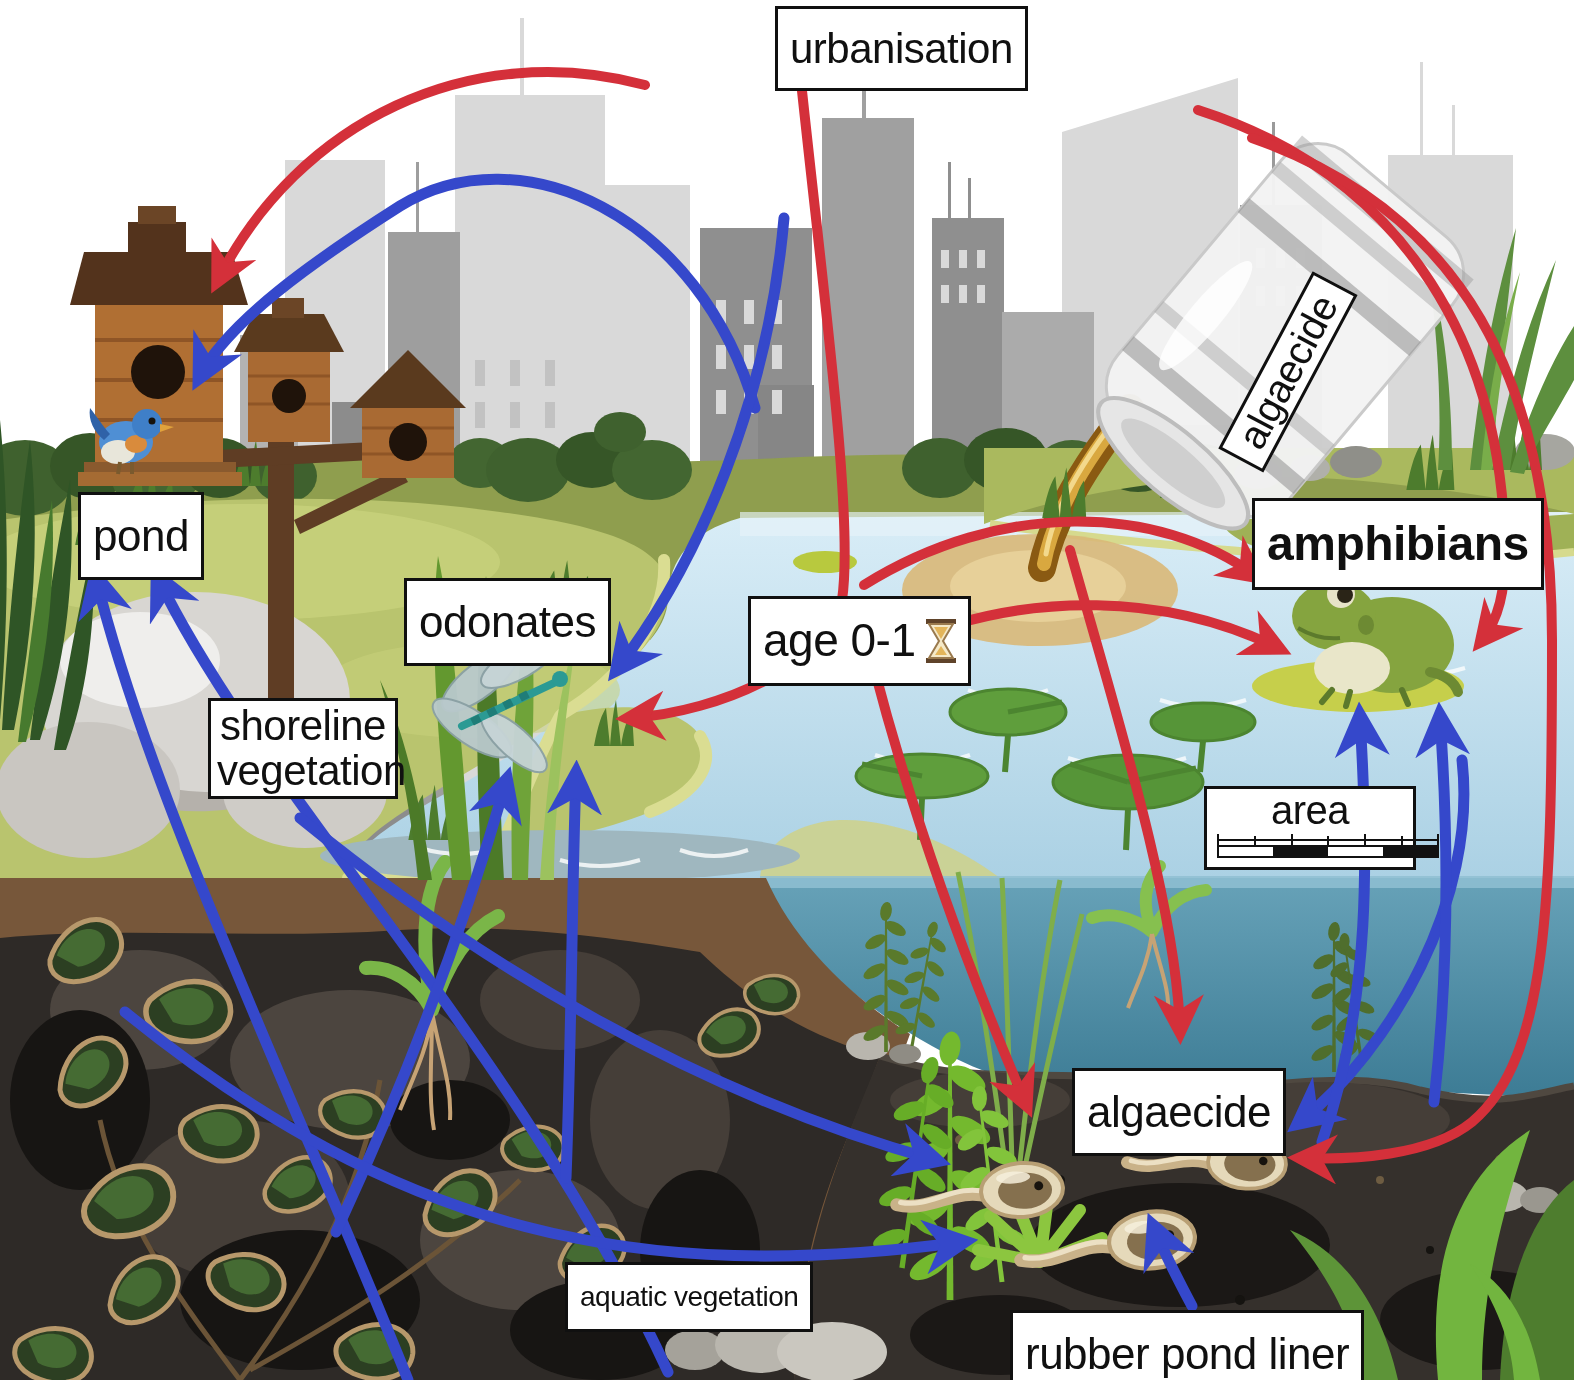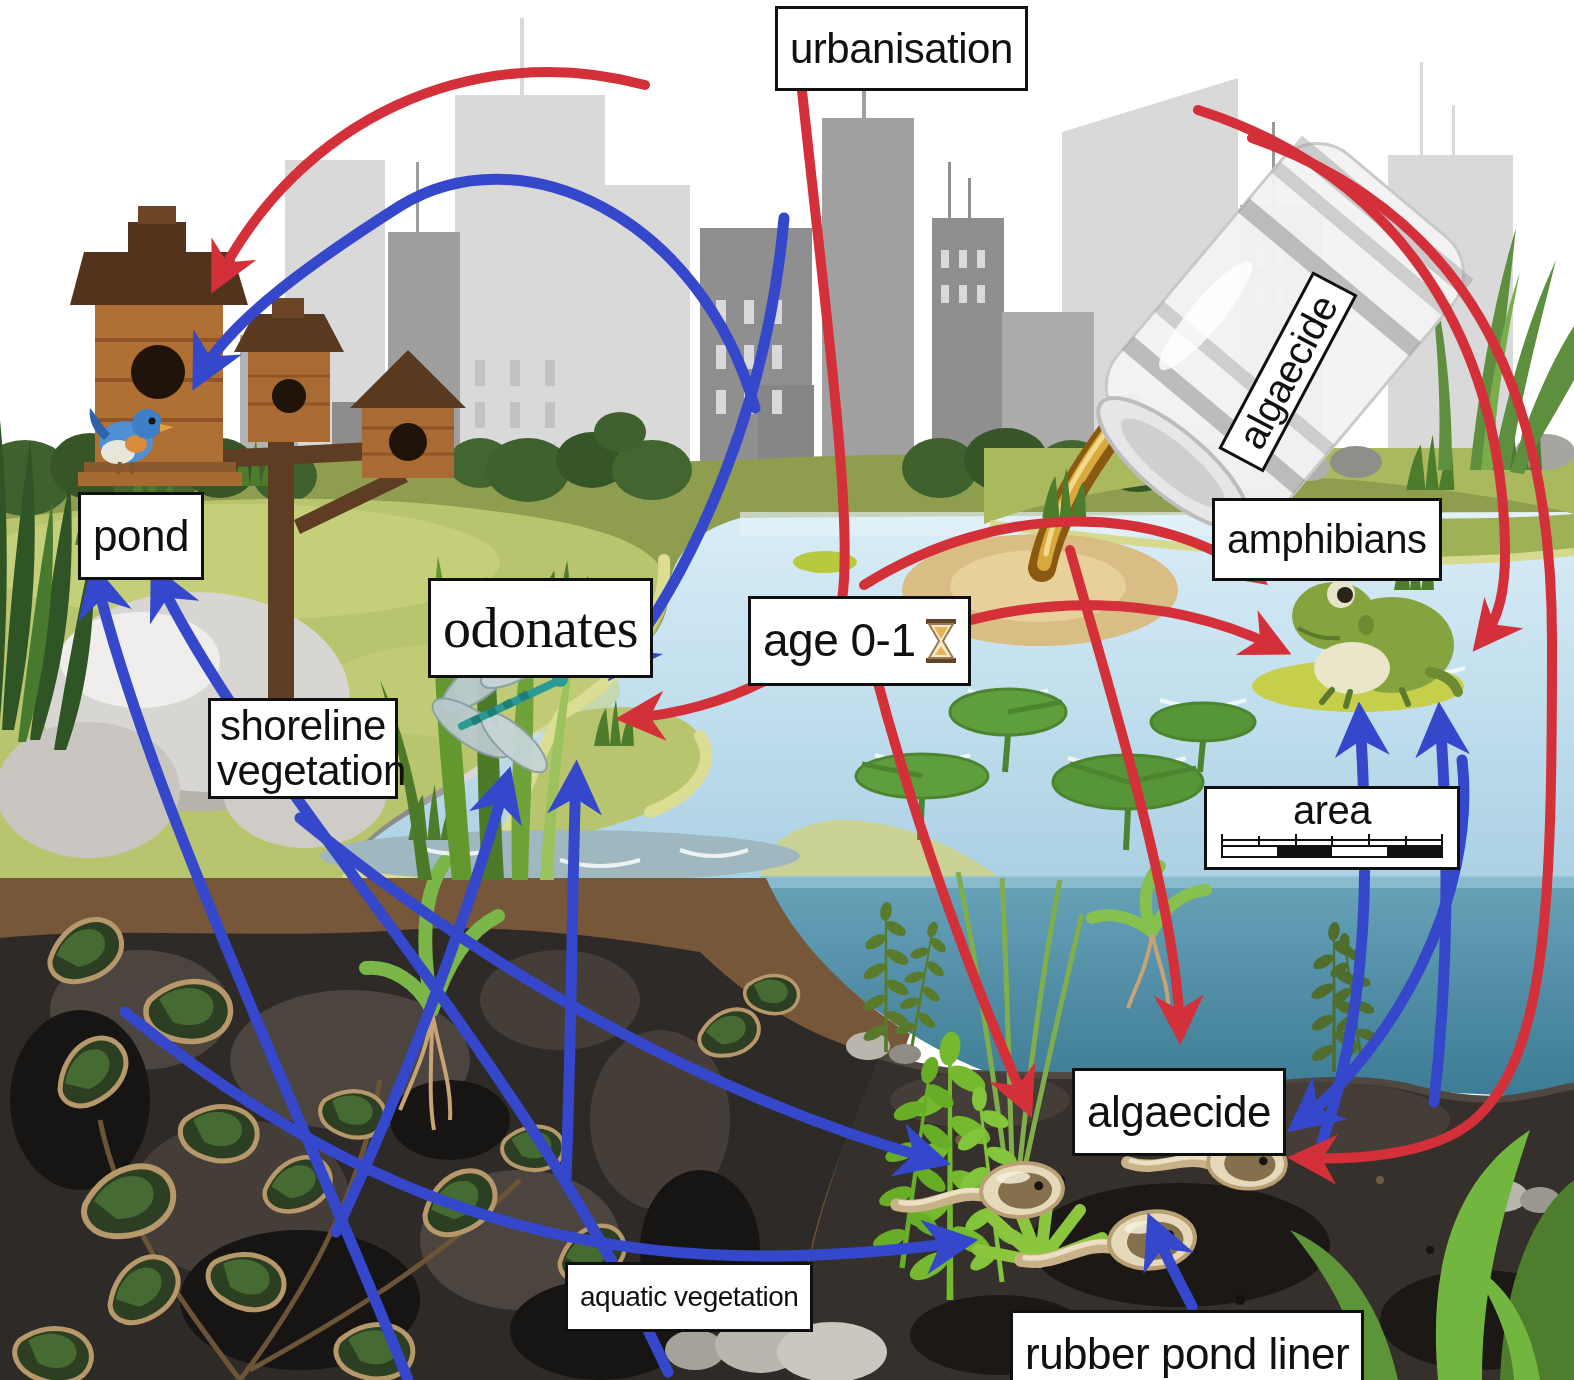--- a/index.html
+++ b/index.html
@@ -1,21 +1,21 @@
 <!DOCTYPE html>
 <html><head>
 <meta charset="utf-8">
 <style>
   html,body{margin:0;padding:0;background:#fff;}
   #fig{position:relative;width:1574px;height:1380px;overflow:hidden;font-family:"Liberation Sans",sans-serif;}
   #scene{position:absolute;left:0;top:0;width:1574px;height:1380px;}
   .lbl{position:absolute;box-sizing:border-box;background:#fff;border:3px solid #101010;color:#101010;
        font:42px/1.08 "Liberation Sans",sans-serif;letter-spacing:-0.5px;padding:17px 12px;white-space:nowrap;z-index:5;}
   #lbl-shoreline{white-space:normal;width:190px;text-align:center;padding:2px 6px;}
-  #lbl-area{width:256px;text-align:center;padding:0 10px 8px 10px;}
+  #lbl-area{width:212px;text-align:center;padding:0 10px 8px 10px;}
   #lbl-age{display:flex;align-items:center;gap:10px;text-align:right;}
   #lbl-algaecide{transform:translate(-50%,-50%) rotate(-62deg);font-size:40px;padding:1px 14px;}
   #lbl-urbanisation{font-size:42px;}
   .scalebar{display:block;margin:2px auto 0 auto;}
 </style>
 </head>
 <body>
 
 <div id="fig">
 
@@ -444,33 +444,33 @@
 </svg>
 
 <div class="lbl" id="lbl-urbanisation" style="left:775px;top:6px;">
   <span>urbanisation</span>
 </div>
 
 <div class="lbl" style="left:78px;top:492px;font-size:44px;">
   <span>pond</span>
 </div>
 
-<div class="lbl" style="left:428px;top:578px;font-size:56px;font-family:Liberation Serif, serif;">
+<div class="lbl" style="left:404px;top:578px;font-size:44px;">
   <span>odonates</span>
 </div>
 
 <div class="lbl" id="lbl-shoreline" style="left:208px;top:698px;">
   <span>shoreline vegetation</span>
 </div>
 
 <div class="lbl" id="lbl-algaecide" style="left:1288px;top:372px;">
   <span>algaecide</span>
 </div>
 
-<div class="lbl" style="left:1212px;top:498px;font-size:40px;">
+<div class="lbl" style="left:1252px;top:498px;font-size:48px;font-weight:bold;">
   <span>amphibians</span>
 </div>
 
 <div class="lbl" id="lbl-age" style="left:748px;top:596px;font-size:46px;">
   <span>age 0-1</span>
   <svg width="30" height="44" viewBox="0 0 30 44">
     <rect x="0" y="0" width="30" height="5" fill="#5f432a"></rect>
     <rect x="0" y="39" width="30" height="5" fill="#5f432a"></rect>
     <path d="M3,5 L27,5 L17,22 L27,39 L3,39 L13,22 Z" fill="#f5e9c8" stroke="#9a7a4e" stroke-width="2"></path>
     <path d="M8,8 L22,8 L15,20 Z" fill="#e3b55a"></path>

